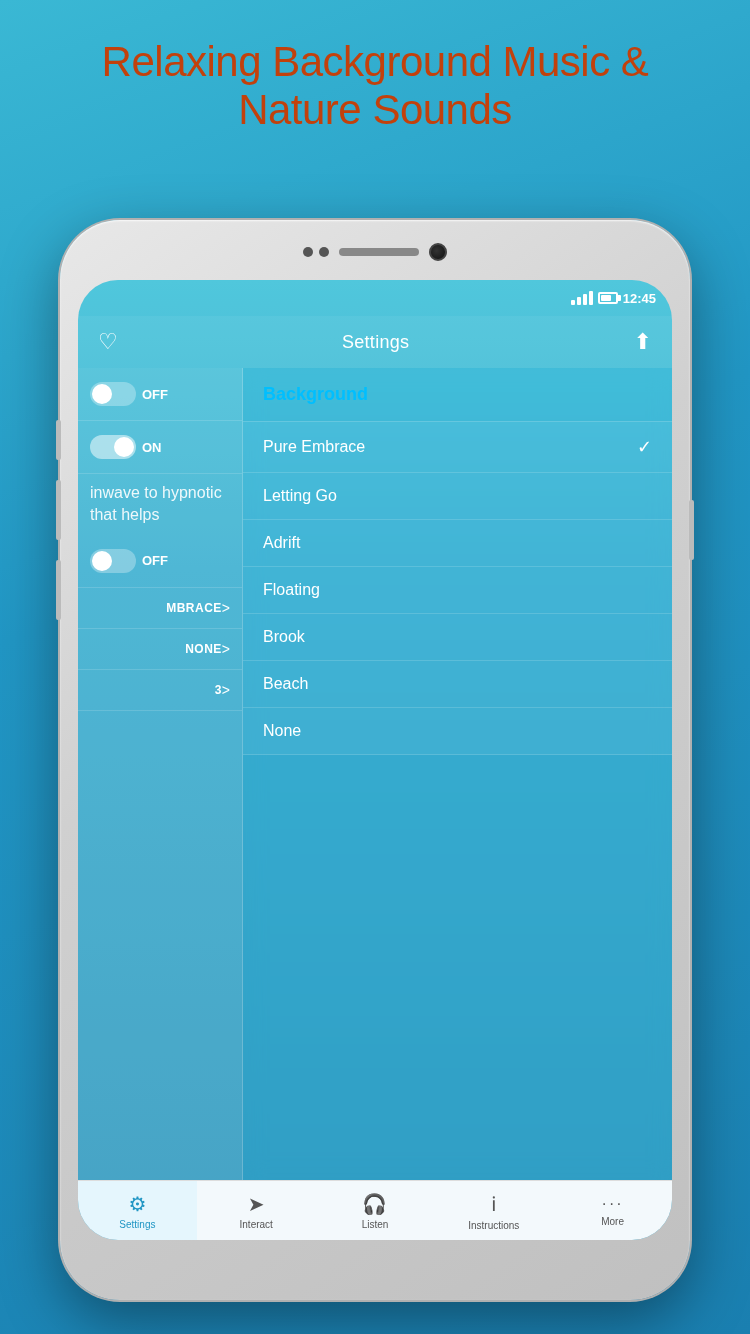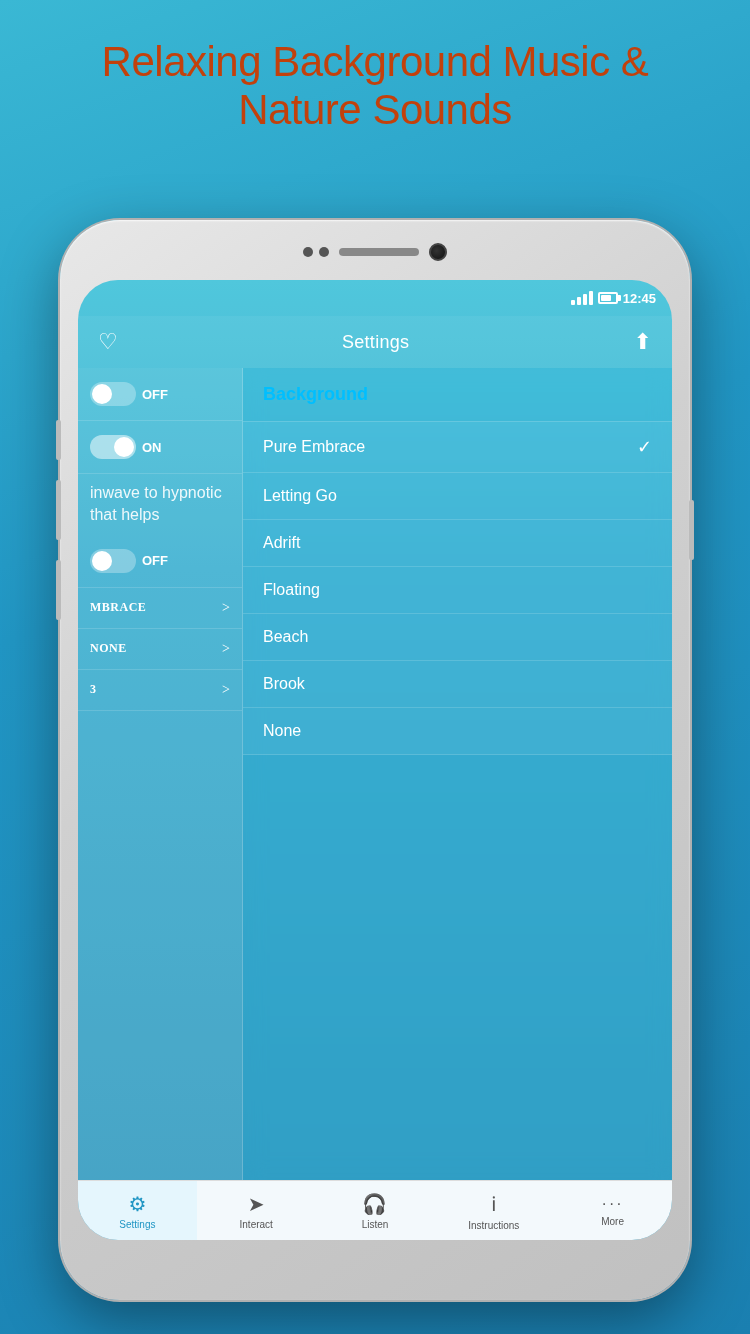--- a/index.html
+++ b/index.html
@@ -230,23 +230,22 @@
       font-size: 16px;
       line-height: 1.4;
       padding: 8px 12px;
     }
 
     .settings-nav-row {
       padding: 12px 12px;
       border-bottom: 1px solid rgba(255,255,255,0.15);
       display: flex;
       align-items: center;
-      justify-content: space-between;
+      justify-content: flex-end;
       cursor: pointer;
-      font-family: Liberation Serif, serif;
     }
     .settings-nav-label {
       color: white;
       font-size: 12px;
       font-weight: 600;
       letter-spacing: 0.5px;
     }
     .chevron {
       color: white;
       font-size: 14px;
@@ -472,24 +471,24 @@
         <div class="dropdown-item">
           <span class="dropdown-item-text">Letting Go</span>
         </div>
         <div class="dropdown-item">
           <span class="dropdown-item-text">Adrift</span>
         </div>
         <div class="dropdown-item">
           <span class="dropdown-item-text">Floating</span>
         </div>
         <div class="dropdown-item">
+          <span class="dropdown-item-text">Brook</span>
+        </div>
+        <div class="dropdown-item">
           <span class="dropdown-item-text">Beach</span>
-        </div>
-        <div class="dropdown-item">
-          <span class="dropdown-item-text">Brook</span>
         </div>
         <div class="dropdown-item">
           <span class="dropdown-item-text">None</span>
         </div>
 
       </div>
     </div>
 
     <div class="tab-bar">
 

